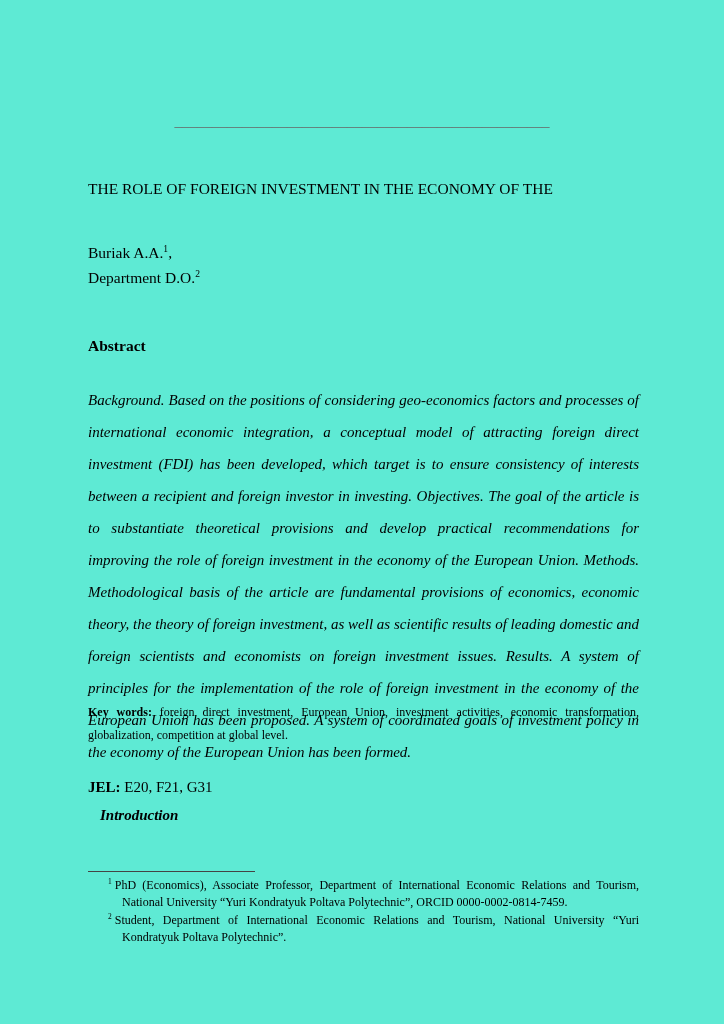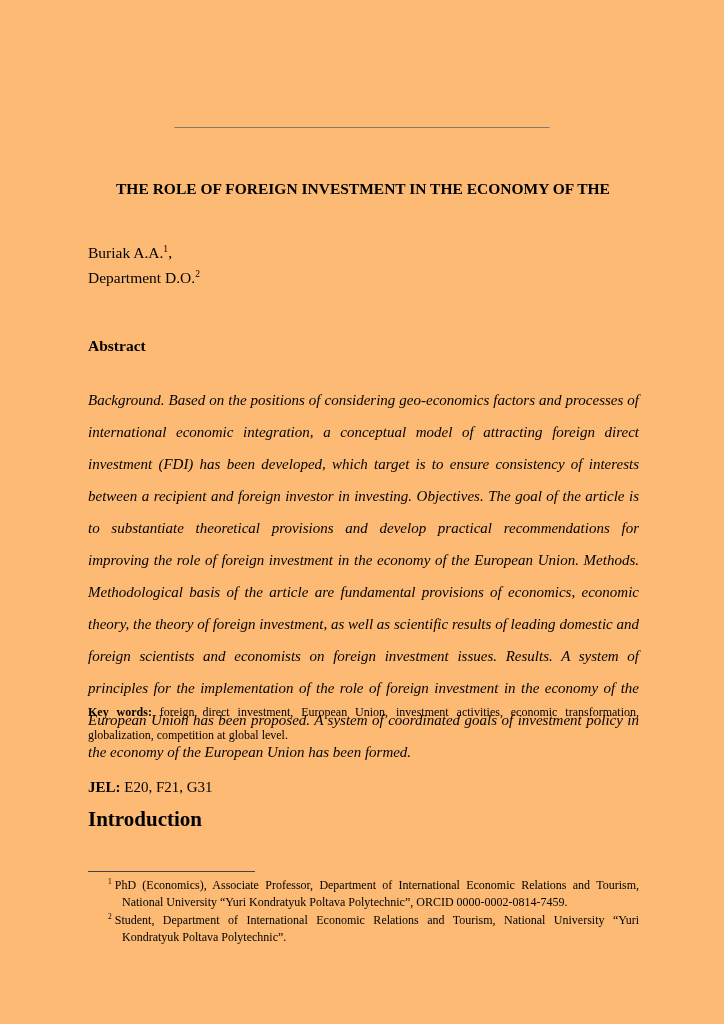--- a/index.html
+++ b/index.html
@@ -11,21 +11,21 @@
   html, body {
     margin: 0;
     padding: 0;
     background: #ffffff;
   }
   .page {
     position: relative;
     width: 724px;
     height: 1024px;
     margin: 0 auto;
-    background: #fdba74;
+    background: #5eead4;
     color: var(--text-color);
     font-family: "Liberation Serif", serif;
     font-size: 15px;
     overflow: hidden;
   }
   .top-separator {
     position: absolute;
     top: 113px;
     left: 0;
     right: 0;
@@ -33,22 +33,21 @@
     color: var(--rule-color);
     font-size: 15px;
     letter-spacing: 0;
     white-space: nowrap;
   }
   .article-title {
     position: absolute;
     top: 175px;
     left: 88px;
     width: 550px;
-    text-align: center;
-    font-weight: bold;
+    font-weight: normal;
     font-size: 15.5px;
     line-height: 28px;
   }
   .byline {
     position: absolute;
     top: 241px;
     left: 88px;
     width: 550px;
     text-align: left;
     font-size: 15.5px;
@@ -97,23 +96,24 @@
     position: absolute;
     top: 779px;
     left: 88px;
     width: 551px;
     font-size: 15px;
   }
   .jel-line .label { font-weight: bold; }
   .introduction-heading {
     position: absolute;
     top: 807px;
-    left: 88px;
+    left: 100px;
     font-weight: bold;
-    font-size: 21px;
+    font-size: 15px;
+    font-style: italic;
   }
   .footnotes {
     position: absolute;
     top: 871px;
     left: 88px;
     width: 551px;
     font-size: 12px;
     line-height: 17.4px;
     text-align: justify;
   }

